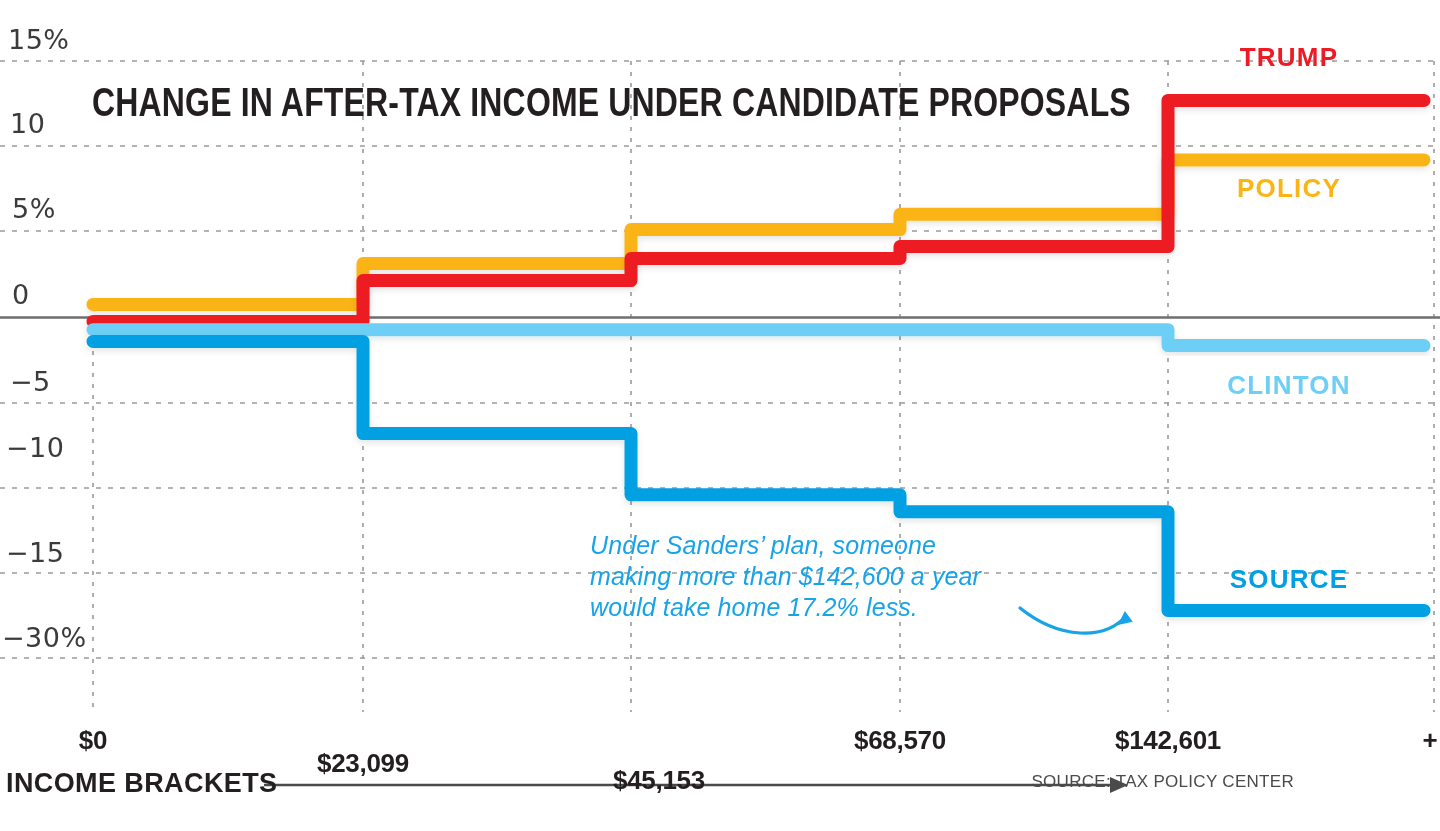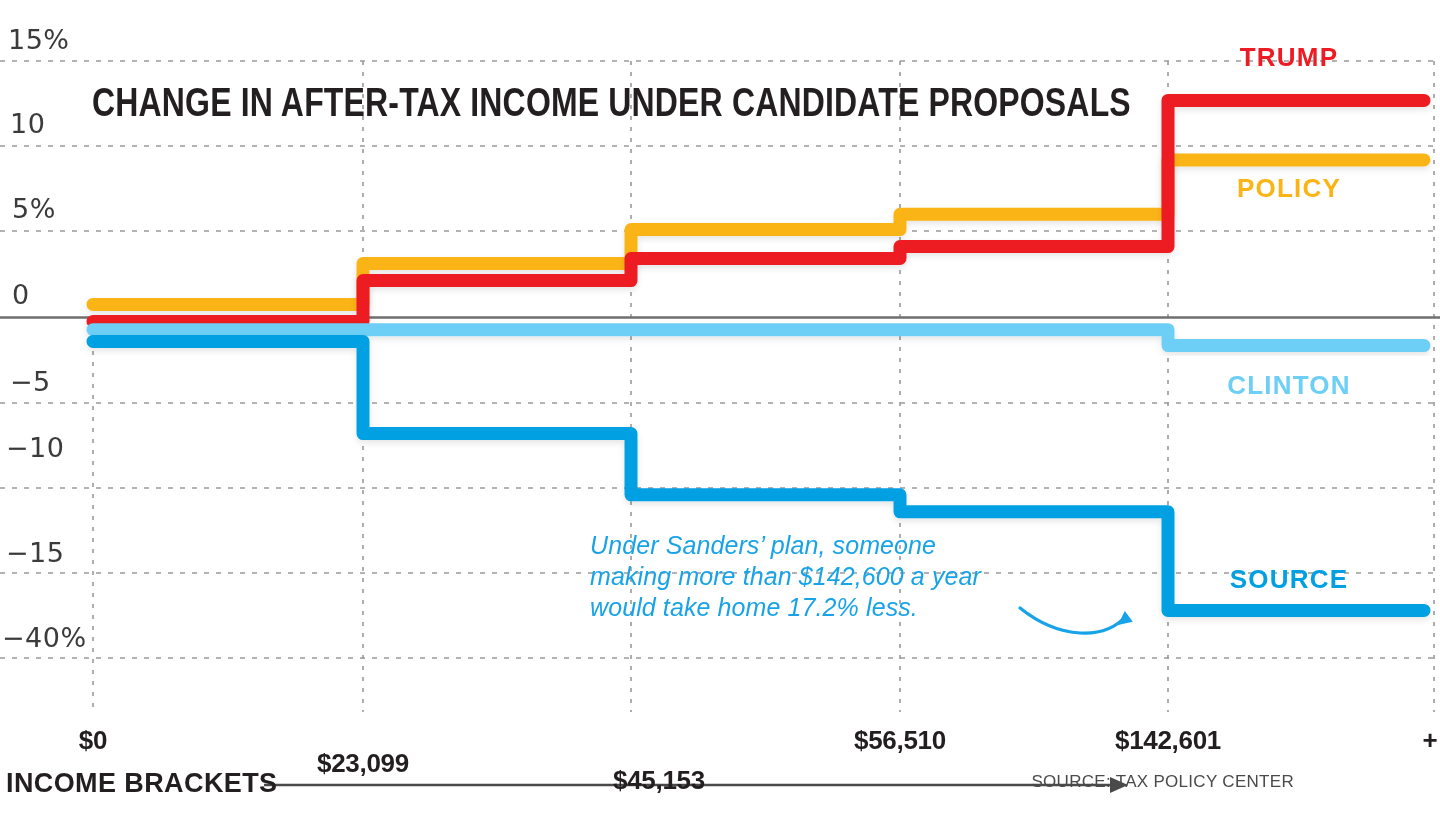--- a/index.html
+++ b/index.html
@@ -157,28 +157,28 @@
   </svg>
 
   <div class="ylab-wrap">
     <div class="ylab" style="left:8px;top:24px;right:auto;">15%</div>
     <div class="ylab" style="left:10px;top:108px;right:auto;">10</div>
     <div class="ylab" style="left:12px;top:193px;right:auto;">5%</div>
     <div class="ylab" style="left:12px;top:279px;right:auto;">0</div>
     <div class="ylab" style="left:10px;top:366px;right:auto;">−5</div>
     <div class="ylab" style="left:6px;top:432px;right:auto;">−10</div>
     <div class="ylab" style="left:6px;top:537px;right:auto;">−15</div>
-    <div class="ylab" style="left:2px;top:622px;right:auto;">−40%</div>
+    <div class="ylab" style="left:2px;top:622px;right:auto;">−30%</div>
   </div>
 
   <div>
     <div class="xlab" style="left:93px;">$0</div>
     <div class="xlab" style="left:363px;margin-top:23px;">$23,099</div>
     <div class="xlab" style="left:659px;margin-top:40px;">$45,153</div>
-    <div class="xlab" style="left:900px;">$56,510</div>
+    <div class="xlab" style="left:900px;">$68,570</div>
     <div class="xlab" style="left:1168px;">$142,601</div>
     <div class="xlab" style="left:1430px;">+</div>
   </div>
 
   <div class="title">CHANGE IN AFTER-TAX INCOME UNDER CANDIDATE PROPOSALS</div>
 
   <div>
     <div class="slabel" style="left:1289px;top:42px;color:#ed1c24;">TRUMP</div>
     <div class="slabel" style="left:1289px;top:173px;color:#fbb415;">POLICY</div>
     <div class="slabel" style="left:1289px;top:370px;color:#6dcff6;">CLINTON</div>

